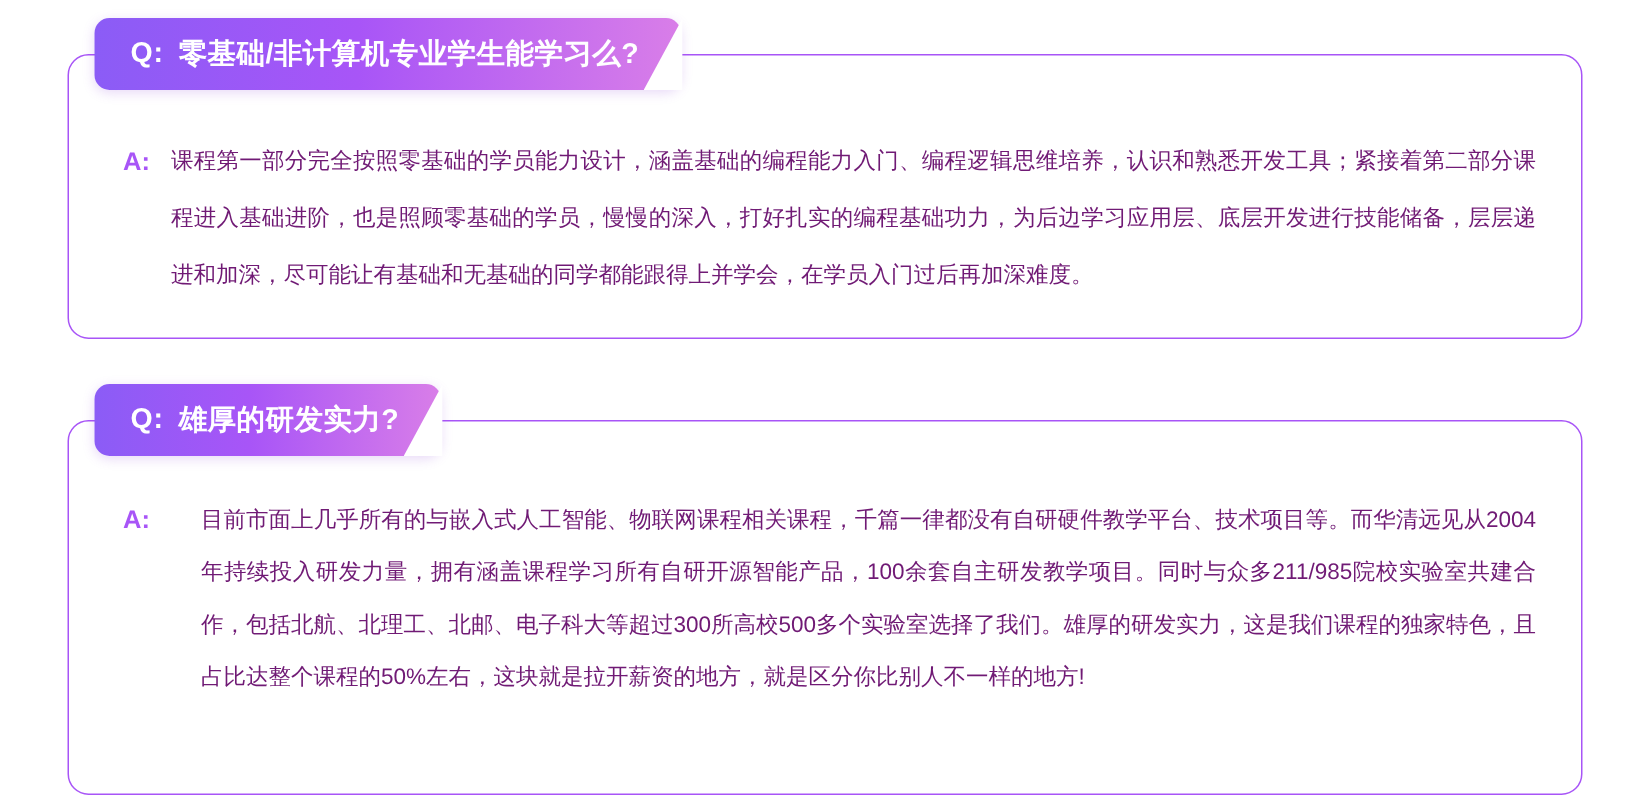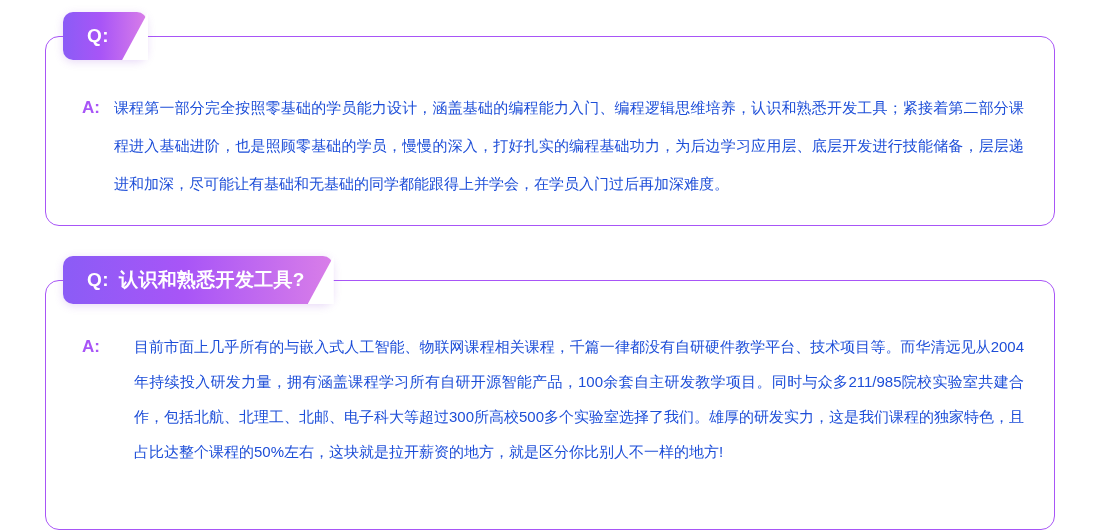--- a/index.html
+++ b/index.html
@@ -94,21 +94,21 @@
   .a-label {
     color: #a855f7;
     font-size: 17px;
     font-weight: bold;
     margin-right: 14px;
     line-height: 38px;
     flex: 0 0 auto;
   }
 
   .a-text {
-    color: #1d4ed8;
+    color: #701a75;
     font-size: 15px;
     line-height: 38px;
     text-align: justify;
     flex: 1 1 auto;
   }
 
   .faq-2 .answer { top: 48px; }
   .faq-2 .a-text { line-height: 35px; margin-left: 20px; }
   .faq-2 .a-label { line-height: 35px; }
 </style>
@@ -119,29 +119,30 @@
 
   <div class="faq-block faq-1">
     <div class="faq-body">
       <div class="answer">
         <span class="a-label">A:</span>
         <span class="a-text">课程第一部分完全按照零基础的学员能力设计，涵盖基础的编程能力入门、编程逻辑思维培养，认识和熟悉开发工具；紧接着第二部分课程进入基础进阶，也是照顾零基础的学员，慢慢的深入，打好扎实的编程基础功力，为后边学习应用层、底层开发进行技能储备，层层递进和加深，尽可能让有基础和无基础的同学都能跟得上并学会，在学员入门过后再加深难度。</span>
       </div>
     </div>
     <div class="q-header">
       <span class="q-label">Q:</span>
+      <span class="q-text">零基础/非计算机专业学生能学习么?</span>
     </div>
   </div>
 
   <div class="faq-block faq-2">
     <div class="faq-body">
       <div class="answer">
         <span class="a-label">A:</span>
         <span class="a-text">目前市面上几乎所有的与嵌入式人工智能、物联网课程相关课程，千篇一律都没有自研硬件教学平台、技术项目等。而华清远见从2004年持续投入研发力量，拥有涵盖课程学习所有自研开源智能产品，100余套自主研发教学项目。同时与众多211/985院校实验室共建合作，包括北航、北理工、北邮、电子科大等超过300所高校500多个实验室选择了我们。雄厚的研发实力，这是我们课程的独家特色，且占比达整个课程的50%左右，这块就是拉开薪资的地方，就是区分你比别人不一样的地方!</span>
       </div>
     </div>
     <div class="q-header">
       <span class="q-label">Q:</span>
-      <span class="q-text">认识和熟悉开发工具?</span>
+      <span class="q-text">雄厚的研发实力?</span>
     </div>
   </div>
 
 </div>
 
 </body></html>

